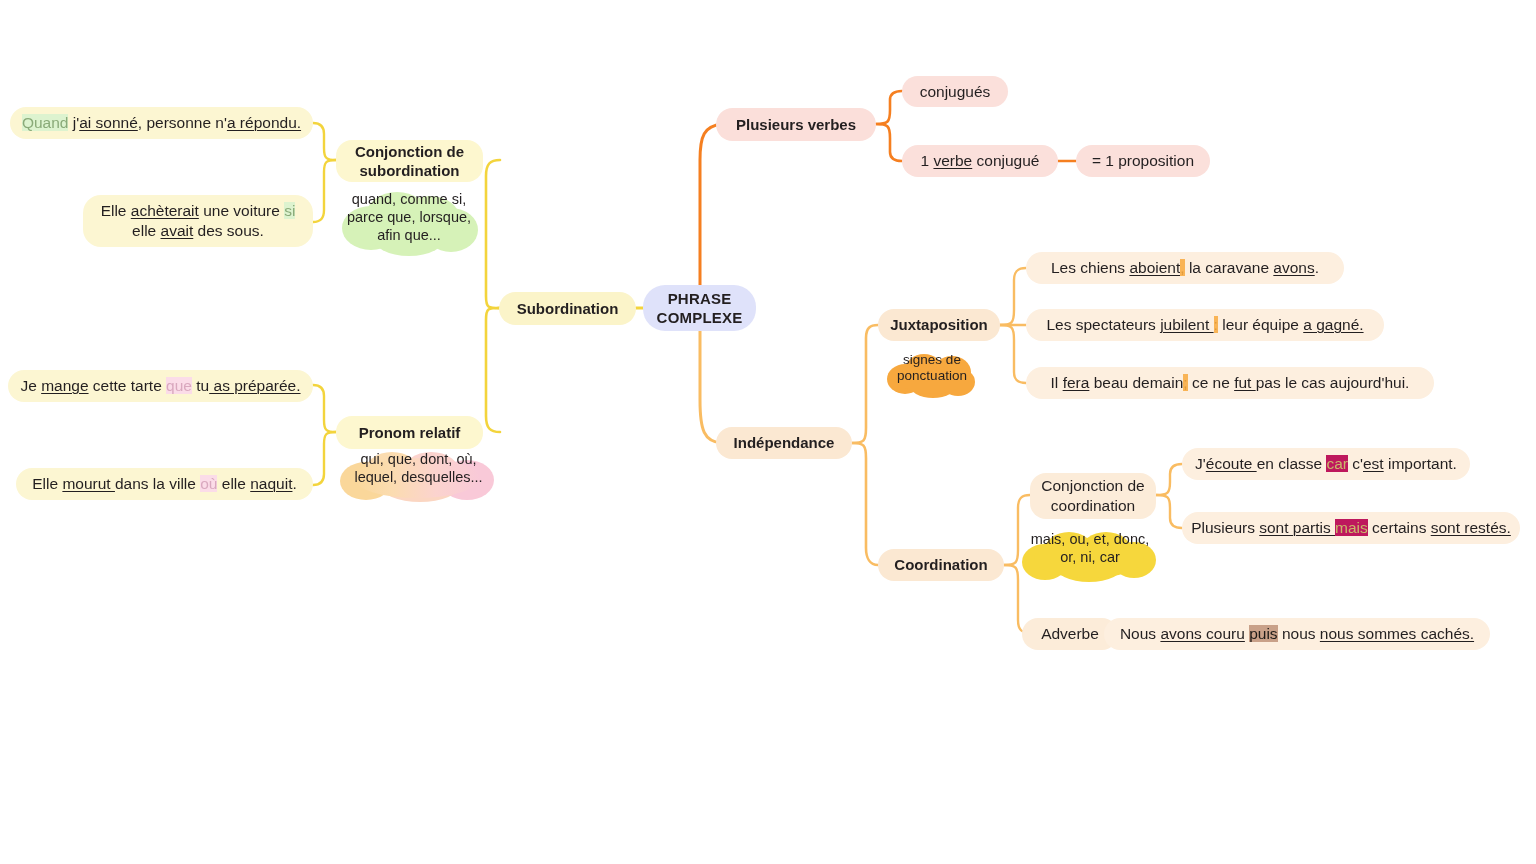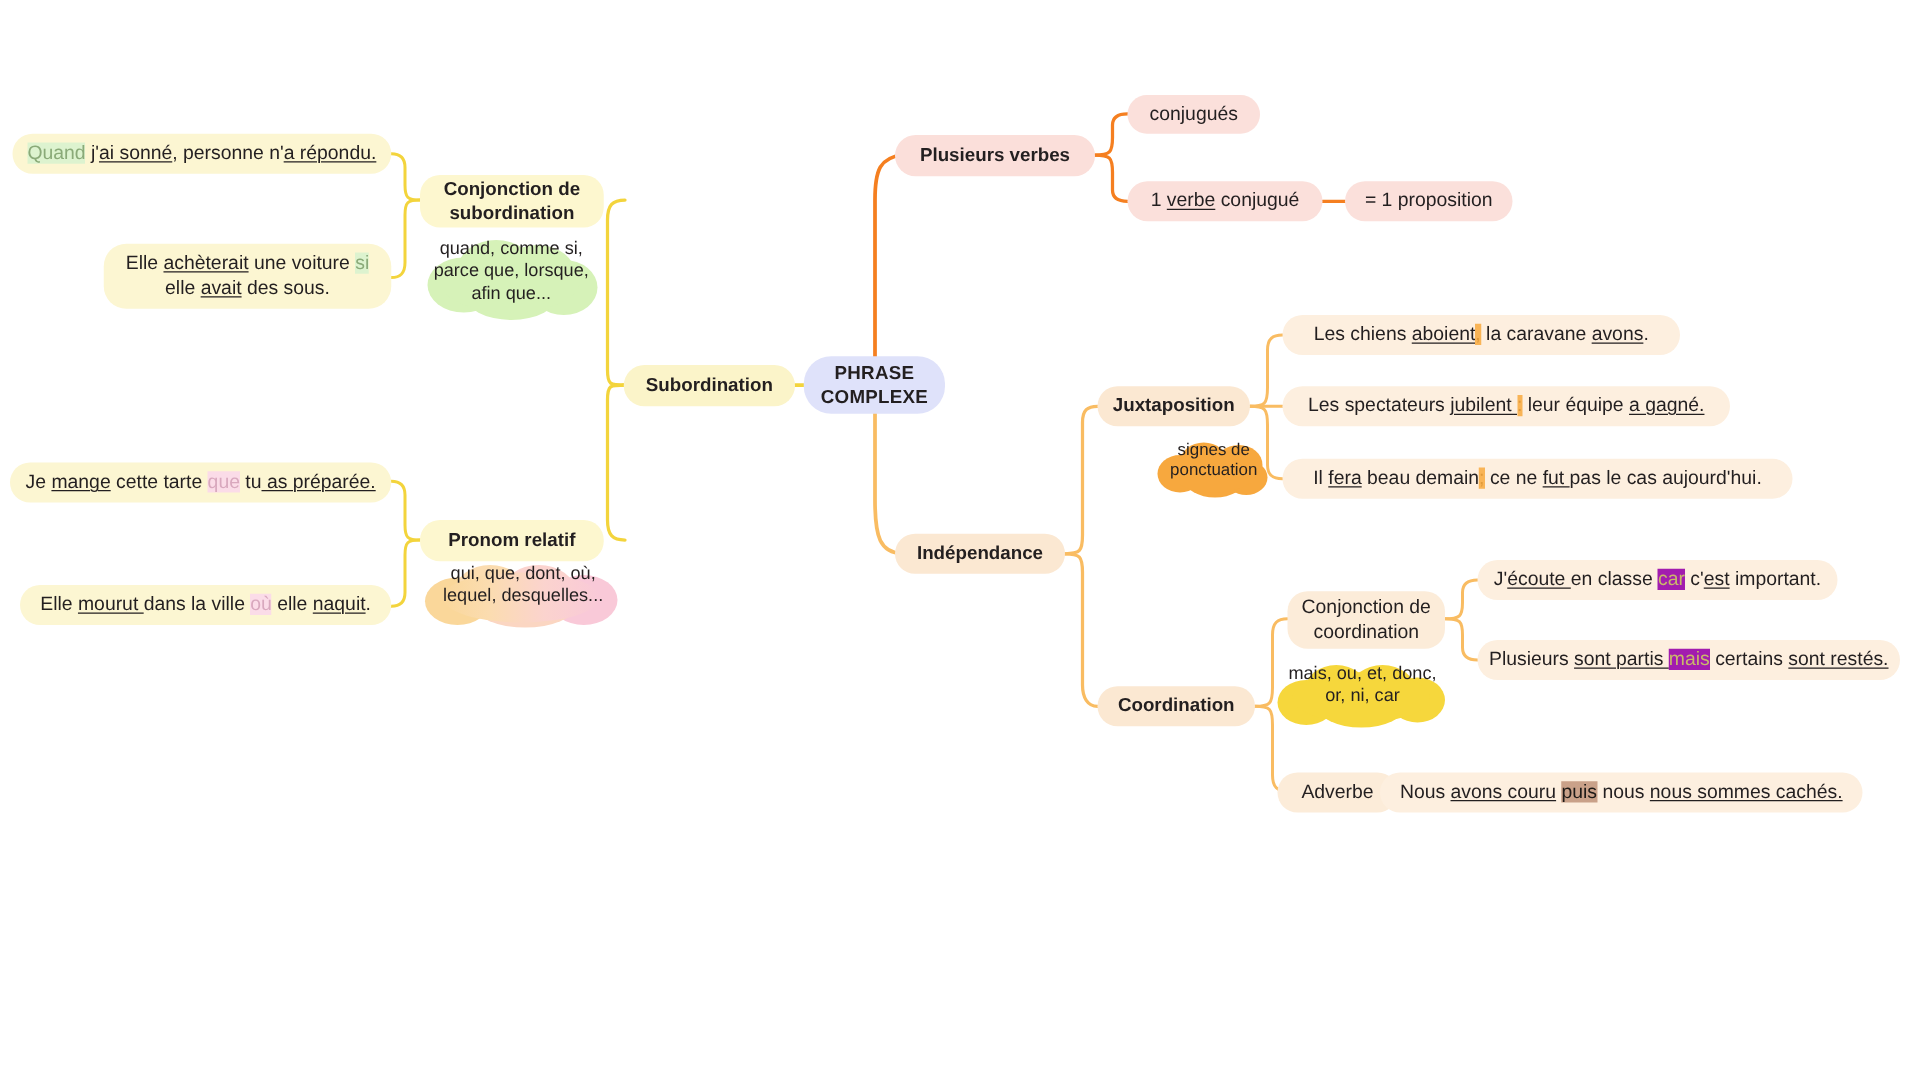--- a/index.html
+++ b/index.html
@@ -33,21 +33,21 @@
   .n-pink{background:#fbdfda;font-weight:bold;font-size:15px;}
   .n-pink-soft{background:#fbe0db;font-weight:normal;font-size:15.5px;}
   
   .n-peach{background:#fbe8d2;font-weight:bold;font-size:15px;}
   .n-peach-soft{background:#fcecd9;font-weight:normal;font-size:15.5px;}
   .n-sent-p{background:#fdefdf;font-size:15.5px;font-weight:normal;border-radius:18px;}
 
   u.ul{text-decoration-thickness:1.4px;text-underline-offset:2px;}
   .hl-green{background:#ddf3cf;color:#8aaa78;}
   .hl-pink{background:#fbdce8;color:#d9a8be;}
-  .hl-yellow{background:#a21caf;color:#c9b86a;}
+  .hl-yellow{background:#be185d;color:#c9b86a;}
   .hl-orange{background:#f9b456;color:#e09a3a;}
   .hl-brown{background:#c9a189;color:#1d1a17;}
 
   
   .cloud{
     position:absolute;display:flex;justify-content:center;
     text-align:center;color:#231f20;line-height:1.25;font-size:14.5px;
   }
   .cloud .cbody{position:relative;z-index:2;padding:0 6px;}
   .cloud .blob{position:absolute;border-radius:50%;z-index:1;}
@@ -184,21 +184,21 @@
 </div>
 
 <div class="node n-peach" style="left:716px;top:427px;width:136px;height:32px;">
   <span class="txt">Indépendance</span>
 </div>
 
 <div class="node n-peach" style="left:878px;top:309px;width:122px;height:32px;">
   <span class="txt">Juxtaposition</span>
 </div>
 
-<div class="cloud" style="left:926px;top:352px;width:90px;height:50px;color:#231f20;">
+<div class="cloud" style="left:887px;top:352px;width:90px;height:50px;color:#231f20;">
   <span class="blob" style="left:0px;top:12px;width:36px;height:30px;background:#f7a83e;"></span>
   <span class="blob" style="left:18px;top:2px;width:38px;height:32px;background:#f7a83e;"></span>
   <span class="blob" style="left:46px;top:4px;width:38px;height:32px;background:#f7a83e;"></span>
   <span class="blob" style="left:54px;top:16px;width:34px;height:28px;background:#f7a83e;"></span>
   <span class="blob" style="left:22px;top:18px;width:48px;height:28px;background:#f7a83e;"></span>
   <span class="blob" style="left:10px;top:8px;width:70px;height:34px;background:#f7a83e;"></span>
   <span class="cbody" style="font-size:13.5px;line-height:1.2;">signes de ponctuation</span>
 </div>
 
 <div class="node n-sent-p" style="left:1026px;top:252px;width:318px;height:32px;">

